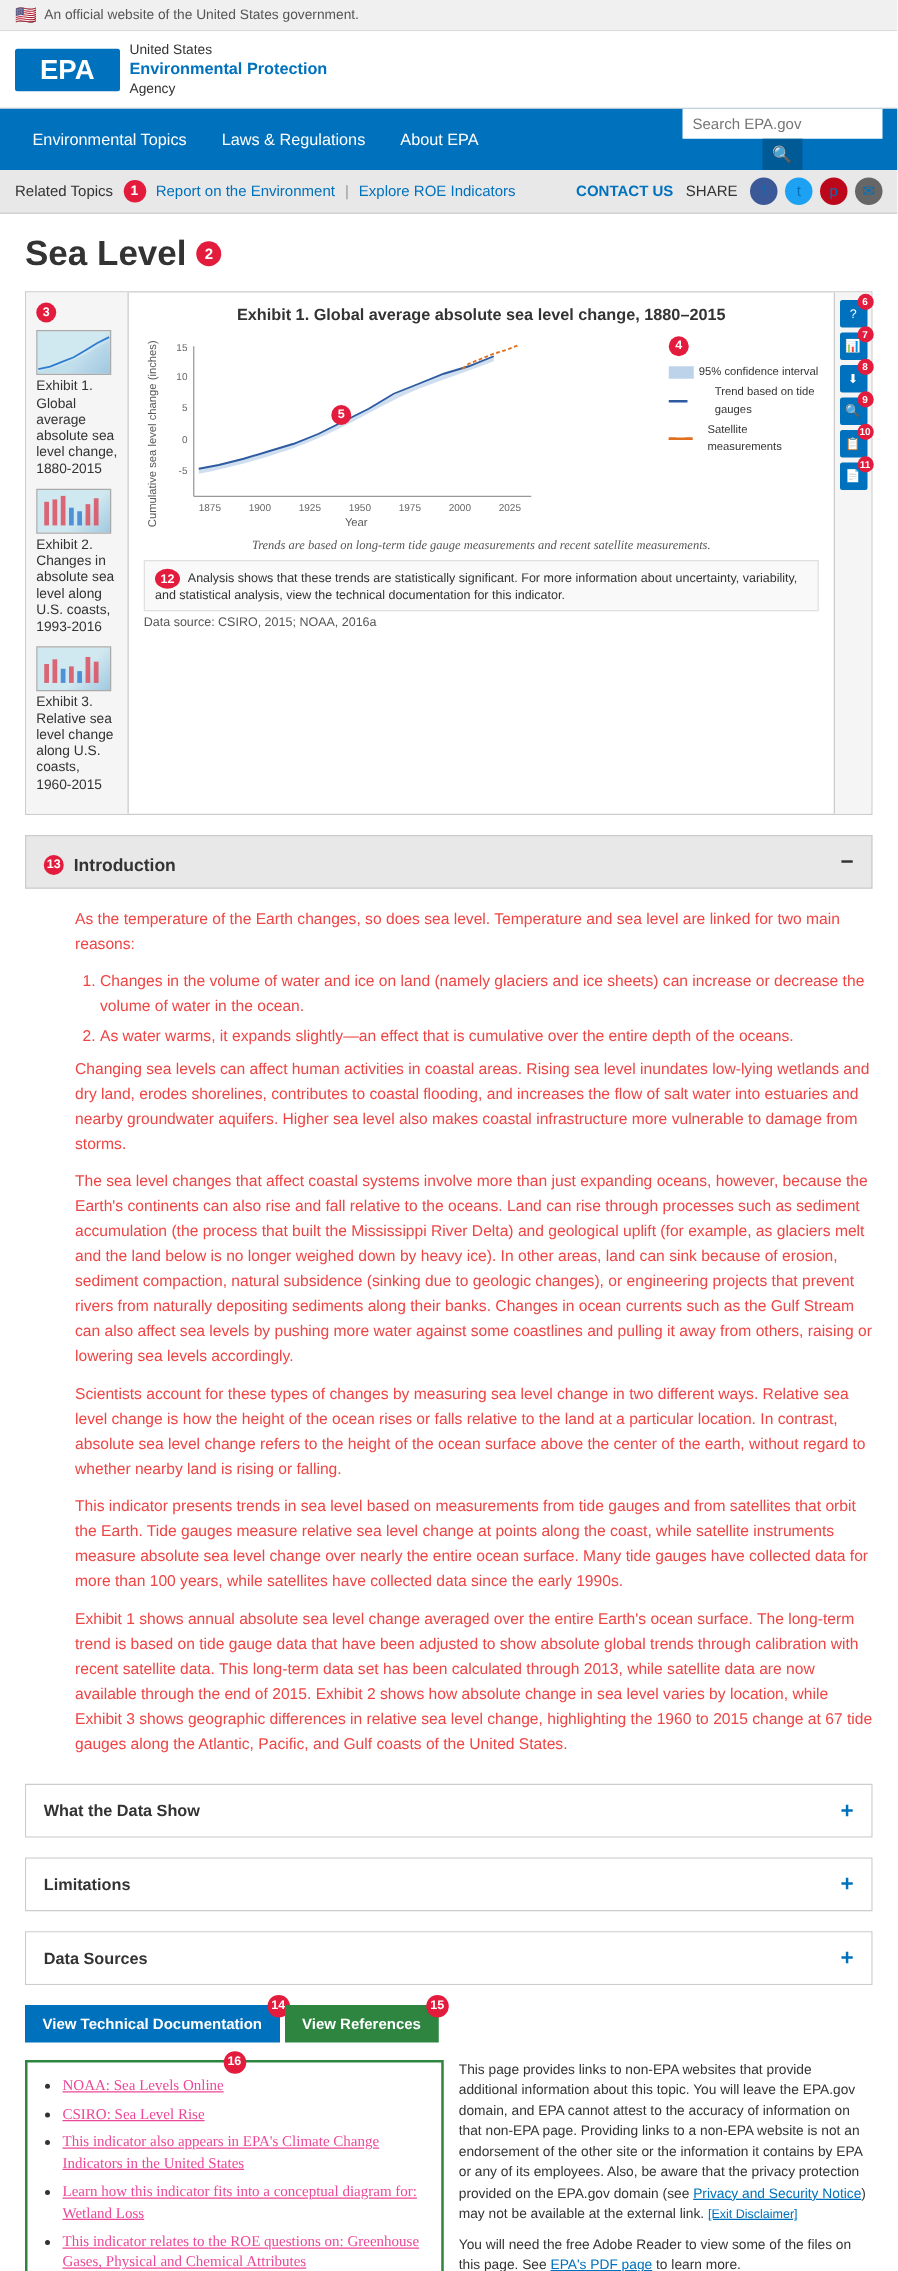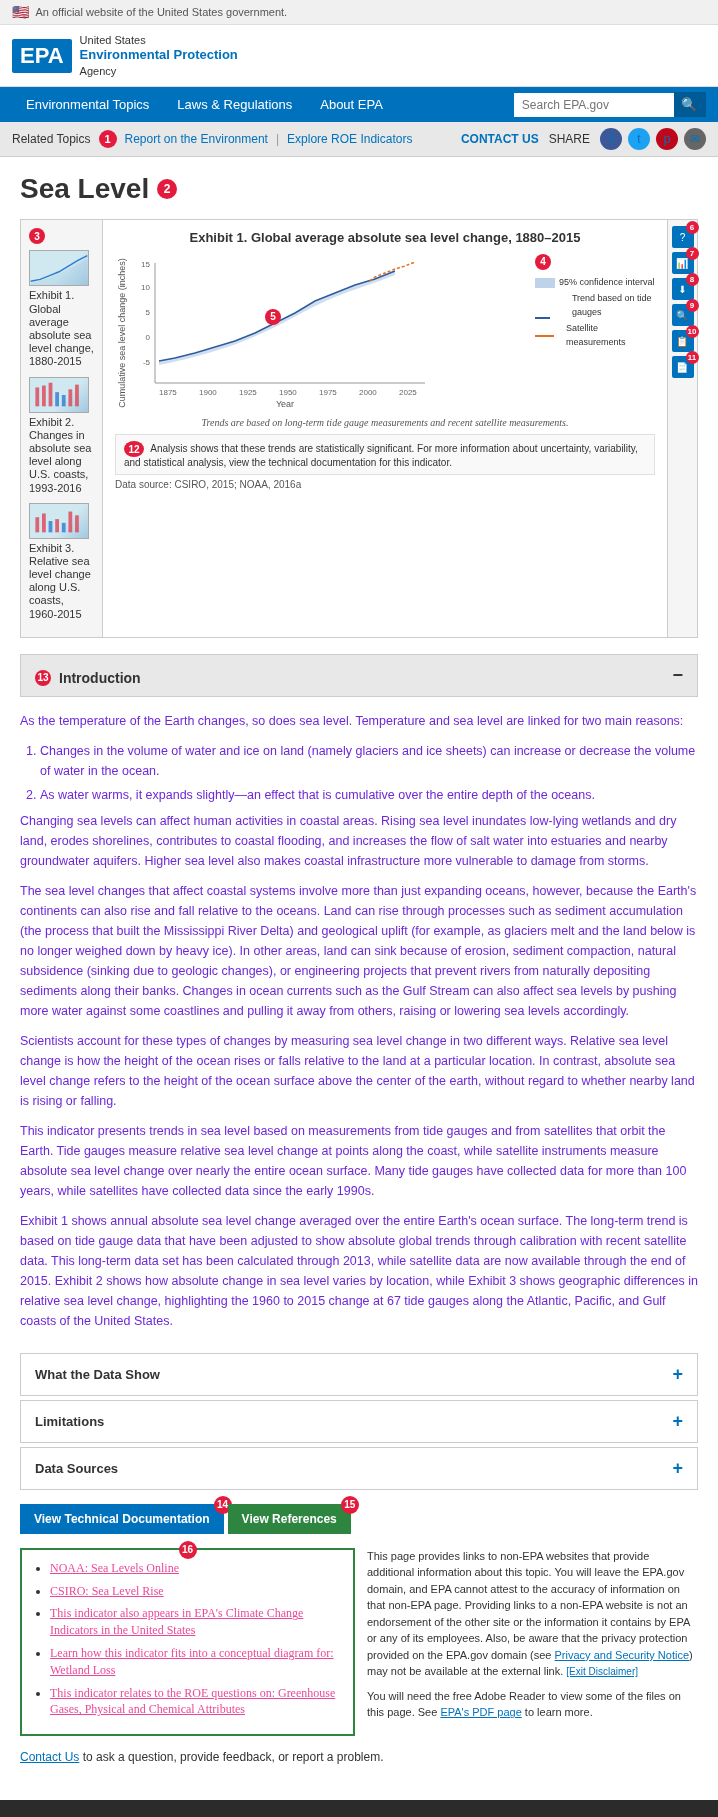--- a/index.html
+++ b/index.html
@@ -5,29 +5,29 @@
     * { box-sizing: border-box; margin: 0; padding: 0; }
     body { font-family: Arial, sans-serif; font-size: 13px; color: #333; background: #fff; width: 718px; }
 
     
     .gov-bar { background: #f0f0f0; padding: 4px 12px; font-size: 11px; color: #555; display: flex; align-items: center; gap: 6px; border-bottom: 1px solid #ddd; }
     .gov-bar .flag { font-size: 14px; }
 
     
     .site-header { background: #fff; padding: 8px 12px; display: flex; align-items: center; justify-content: space-between; border-bottom: 1px solid #ddd; }
     .epa-logo { display: flex; align-items: center; gap: 8px; }
-    .epa-logo .logo-icon { background: #0071bc; color: #fff; font-weight: bold; font-size: 22px; padding: 4px 8px; border-radius: 2px; }
+    .epa-logo .logo-icon { background: #0071bc; color: #fff; font-weight: bold; font-size: 22px; padding: 4px 20px; border-radius: 2px; }
     .epa-logo .logo-text { font-size: 11px; color: #333; line-height: 1.3; }
     .epa-logo .logo-text strong { font-size: 13px; color: #0071bc; }
 
     
     .main-nav { background: #0071bc; display: flex; align-items: center; justify-content: space-between; padding: 0 12px; }
     .main-nav .nav-links { display: flex; }
     .main-nav .nav-links a { color: #fff; text-decoration: none; padding: 10px 14px; font-size: 13px; display: block; }
-    .search-bar { display: flex; align-items: center; }
+    .search-bar { display: flex; align-items: center; flex-direction: column; }
     .search-bar input { padding: 5px 8px; font-size: 12px; border: none; outline: none; width: 160px; }
     .search-bar button { background: #005a96; border: none; color: #fff; padding: 5px 8px; cursor: pointer; font-size: 13px; }
 
     
     .sub-nav { background: #e8e8e8; padding: 6px 12px; display: flex; align-items: center; justify-content: space-between; border-bottom: 1px solid #ccc; font-size: 12px; }
     .sub-nav .left { display: flex; align-items: center; gap: 8px; }
     .sub-nav .badge { background: #e31c3d; color: #fff; border-radius: 50%; width: 18px; height: 18px; display: inline-flex; align-items: center; justify-content: center; font-size: 11px; font-weight: bold; }
     .sub-nav a { color: #0071bc; text-decoration: none; font-size: 12px; }
     .sub-nav .sep { color: #999; }
     .sub-nav .right { display: flex; align-items: center; gap: 10px; font-size: 12px; }
@@ -69,27 +69,27 @@
     .right-toolbar { width: 30px; background: #f5f5f5; border-left: 1px solid #ccc; display: flex; flex-direction: column; align-items: center; padding: 6px 2px; gap: 4px; }
     .tool-btn { width: 22px; height: 22px; background: #0071bc; color: #fff; border: none; cursor: pointer; display: flex; align-items: center; justify-content: center; font-size: 10px; border-radius: 2px; position: relative; }
     .tool-btn-badge { position: absolute; top: -5px; right: -5px; background: #e31c3d; color: #fff; border-radius: 50%; width: 13px; height: 13px; display: flex; align-items: center; justify-content: center; font-size: 8px; font-weight: bold; }
 
     
     .section-header { background: #e8e8e8; border: 1px solid #ccc; padding: 10px 14px; display: flex; justify-content: space-between; align-items: center; cursor: pointer; margin-bottom: 2px; font-size: 14px; font-weight: bold; color: #333; }
     .section-header.intro { background: #e8e8e8; display: flex; align-items: flex-end; gap: 8px; }
     .section-toggle { font-size: 18px; color: #333; }
 
     
-    .intro-section { padding: 12px 0; font-size: 12.5px; color: #6d28d9; line-height: 1.6; }
+    .intro-section { padding: 12px 0; font-size: 12.5px; color: #ef4444; line-height: 1.6; margin-left: 40px; }
     .intro-section ol, .intro-section ul { padding-left: 20px; margin: 6px 0; }
     .intro-section li { margin-bottom: 4px; }
     .intro-section p { margin-bottom: 10px; }
 
     
-    .accordion-item { border: 1px solid #ccc; margin-bottom: 4px; }
+    .accordion-item { border: 1px solid #ccc; margin-bottom: 16px; }
     .accordion-header { padding: 10px 14px; display: flex; justify-content: space-between; align-items: center; cursor: pointer; font-size: 13px; font-weight: bold; color: #333; background: #fff; }
     .accordion-plus { font-size: 18px; color: #0071bc; }
 
     
     .buttons-row { display: flex; gap: 4px; margin: 14px 0; }
     .btn-blue { background: #0071bc; color: #fff; border: none; padding: 8px 14px; font-size: 12px; cursor: pointer; font-weight: bold; position: relative; }
     .btn-green { background: #2e8540; color: #fff; border: none; padding: 8px 14px; font-size: 12px; cursor: pointer; font-weight: bold; }
     .btn-badge { position: absolute; top: -8px; right: -8px; background: #e31c3d; color: #fff; border-radius: 50%; width: 18px; height: 18px; display: flex; align-items: center; justify-content: center; font-size: 10px; font-weight: bold; }
 
     
@@ -261,21 +261,21 @@
         <div style="width:120px;">
 
           <div style="margin-bottom:6px;">
             <span style="background:#e31c3d;color:#fff;border-radius:50%;width:16px;height:16px;display:inline-flex;align-items:center;justify-content:center;font-size:10px;font-weight:bold;">4</span>
           </div>
           <div style="font-size:9px; color:#333; line-height:1.5;">
             <div style="display:flex;align-items:center;gap:4px;margin-bottom:3px;">
               <div style="width:20px;height:10px;background:#a0c0e0;opacity:0.7;"></div>
               <span>95% confidence interval</span>
             </div>
-            <div style="display:flex;align-items:flex-end;gap:22px;margin-bottom:3px;">
+            <div style="display:flex;align-items:center;gap:22px;margin-bottom:3px;">
               <div style="width:20px;height:2px;background:#2e5ba0;"></div>
               <span>Trend based on tide gauges</span>
             </div>
             <div style="display:flex;align-items:center;gap:12px;">
               <div style="width:20px;height:2px;background:#e07020;border-top:2px dashed #e07020;"></div>
               <span>Satellite measurements</span>
             </div>
           </div>
         </div>
       </div>

